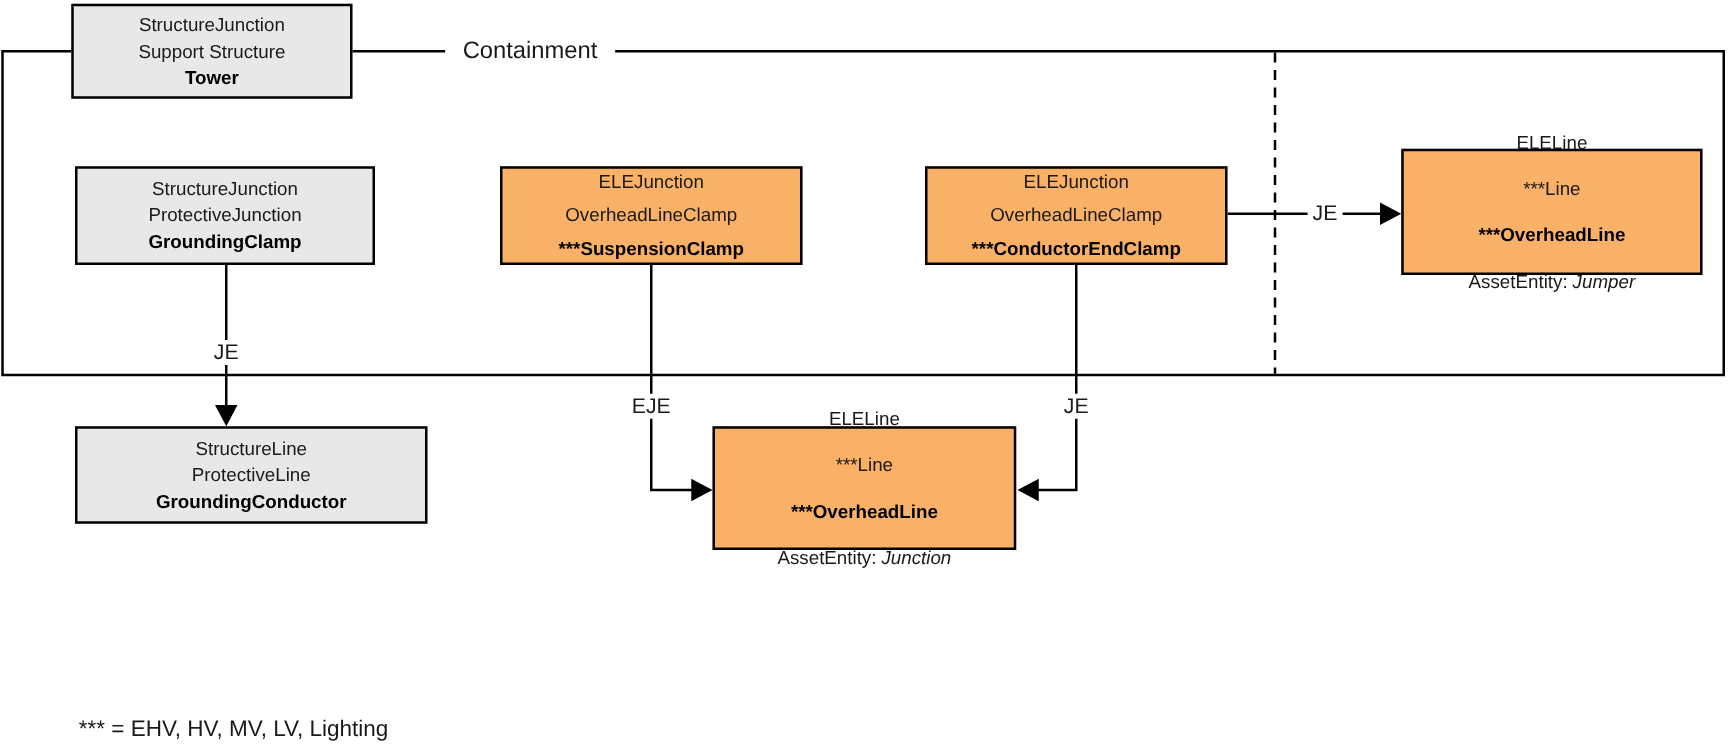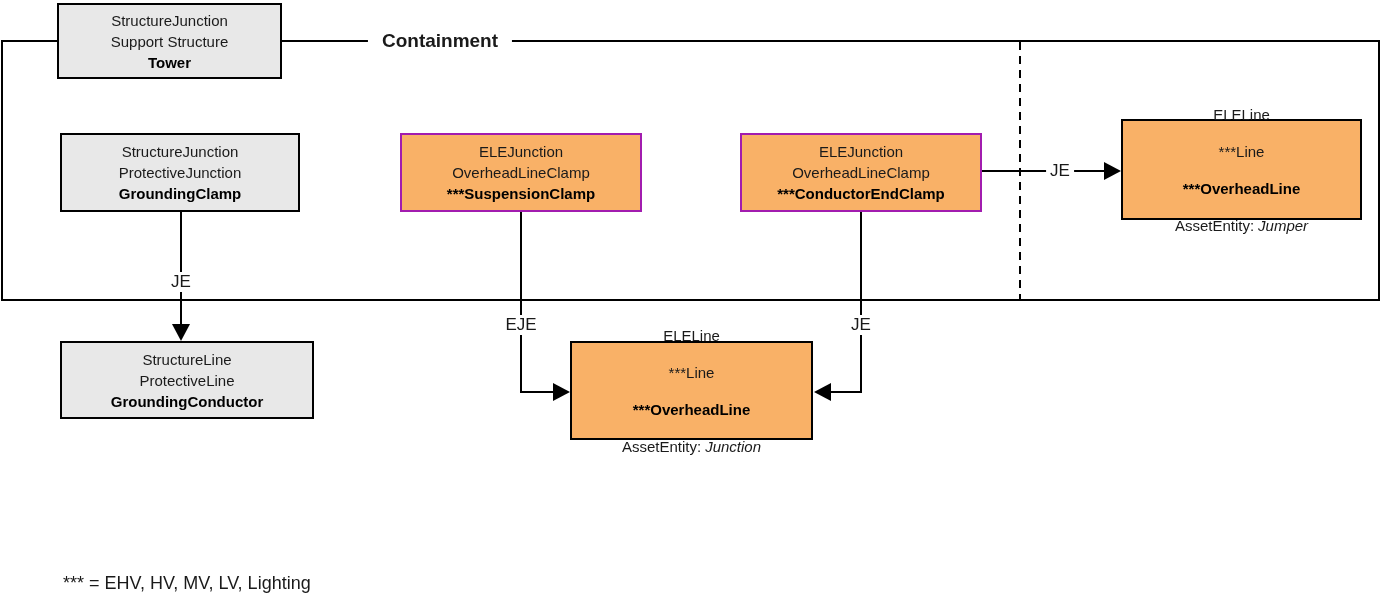--- a/index.html
+++ b/index.html
@@ -18,21 +18,21 @@
     display: flex;
     flex-direction: column;
     justify-content: center;
     align-items: center;
     text-align: center;
     font-size: 15px;
     line-height: 21px;
     color: #1a1a1a;
   }
   .node.gray   { background: #E8E8E8; border: 2px solid #000000; }
-  .node.orange-junction { background: #F9B167; border: 2px solid #a21caf; }
+  .node.orange-junction { background: #F9B167; border: 2px solid #000000; justify-content: space-between; }
   .node.orange-line     { background: #F9B167; border: 2px solid #000000; gap: 16px; }
   .nl { white-space: nowrap; }
   .bold { font-weight: bold; color: #000000; }
   .italic { font-style: italic; }
   .asset-value { margin-left: 4px; }
   .containment-label {
     position: absolute;
     transform: translate(-50%, -50%);
     background: #ffffff;
     padding: 0 14px;
@@ -105,34 +105,34 @@
     <div class="nl bold">***ConductorEndClamp</div>
   </div>
 
   <div class="node orange-line" style="left:1121px; top:119px; width:241px; height:101px;">
     <div class="nl">ELELine</div>
     <div class="nl">***Line</div>
     <div class="nl bold">***OverheadLine</div>
     <div class="nl"><span>AssetEntity:</span><span class="italic asset-value">Jumper</span></div>
   </div>
 
-  <div class="node gray" style="left:60px; top:341px; width:254px; height:78px;">
+  <div class="node gray" style="left:60px; top:341px; width:282px; height:78px;">
     <div class="nl">StructureLine</div>
     <div class="nl">ProtectiveLine</div>
     <div class="nl bold">GroundingConductor</div>
   </div>
 
   <div class="node orange-line" style="left:570px; top:341px; width:243px; height:99px;">
     <div class="nl">ELELine</div>
     <div class="nl">***Line</div>
     <div class="nl bold">***OverheadLine</div>
     <div class="nl"><span>AssetEntity:</span><span class="italic asset-value">Junction</span></div>
   </div>
 
-  <div class="containment-label" style="left:440px; top:41px;font-weight:bold;">Containment</div>
+  <div class="containment-label" style="left:424px; top:41px;">Containment</div>
 
   <div class="edge-label" style="left:181px; top:282px;">JE</div>
 
   <div class="edge-label" style="left:521px; top:325px;">EJE</div>
 
   <div class="edge-label" style="left:861px; top:325px;">JE</div>
 
   <div class="edge-label" style="left:1060px; top:171px;">JE</div>
 
   <div class="legend-line" style="top:573px;">*** = EHV, HV, MV, LV, Lighting</div>

